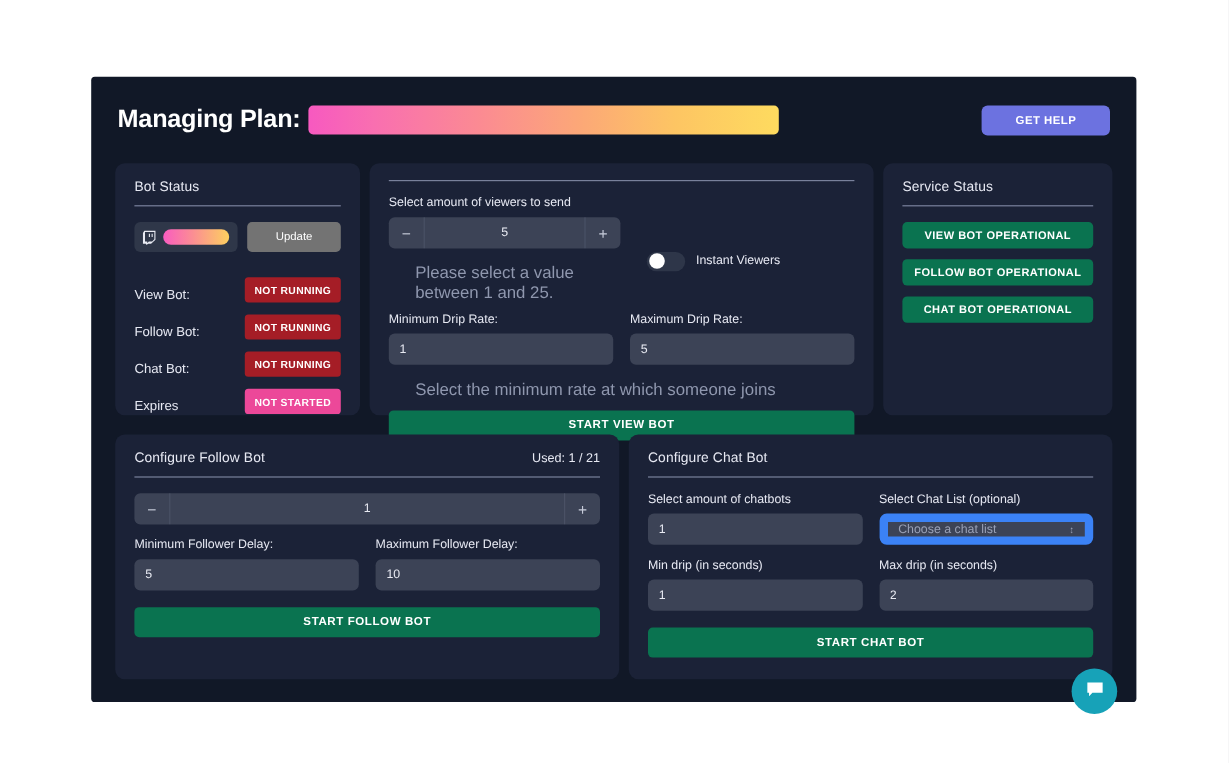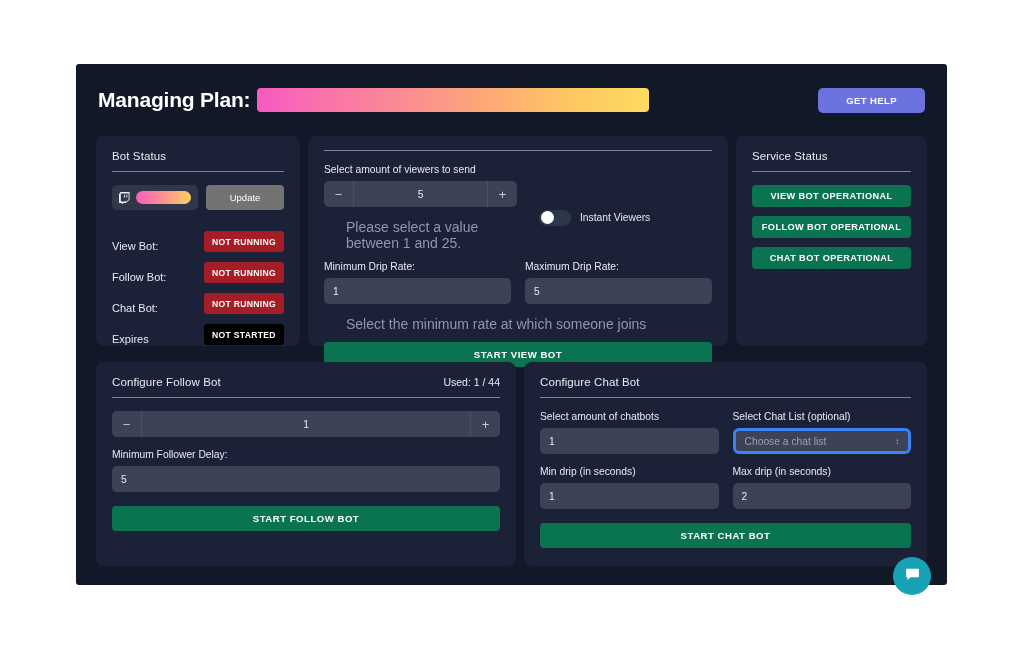--- a/index.html
+++ b/index.html
@@ -148,21 +148,21 @@
     display: flex;
     align-items: center;
     justify-content: center;
     font-size: 8.6px;
     font-weight: bold;
     letter-spacing: 0.3px;
     color: #ffffff;
     cursor: pointer;
   }
   .badge-red  { background: #a51d26; }
-  .badge-blue { background: #000000; }
+  .badge-blue { background: #ec4899; }
 
   
   .field-label {
     font-size: 10.3px;
     color: #e7e9f3;
     margin-bottom: 6px;
     display: block;
   }
   .hint {
     font-size: 14px;
@@ -178,21 +178,21 @@
     border-radius: 5px;
     color: #e8eaf2;
     font-family: "Liberation Sans", sans-serif;
     font-size: 10.3px;
     padding: 0 9px;
   }
   .select-input {
     width: 100%;
     height: 26px;
     background: #3c4356;
-    border: 3px solid #3b82f6;
+    border: 7px solid #3b82f6;
     border-radius: 6px;
     color: #9aa1b6;
     font-family: "Liberation Sans", sans-serif;
     font-size: 10.3px;
     padding: 0 9px;
     display: flex;
     align-items: center;
     cursor: pointer;
     position: relative;
   }
@@ -406,34 +406,38 @@
     <div class="divider"></div>
 
     <div class="svc-badge">VIEW BOT OPERATIONAL</div>
     <div class="svc-badge">FOLLOW BOT OPERATIONAL</div>
     <div class="svc-badge">CHAT BOT OPERATIONAL</div>
   </div>
 
   <div class="card card-followbot">
     <div class="card-head">
       <span class="card-title">Configure Follow Bot</span>
-      <span class="card-meta">Used: 1 / 44</span>
+      <span class="card-meta">Used: 1 / 21</span>
     </div>
     <div class="divider"></div>
 
     <div class="stepper">
       <button class="step-btn minus">−</button>
       <span class="step-value">1</span>
       <button class="step-btn plus">+</button>
     </div>
 
     <div class="two-col row-gap-12">
       <div>
         <span class="field-label">Minimum Follower Delay:</span>
         <input class="txt-input" value="5" style="">
+      </div>
+      <div>
+        <span class="field-label">Maximum Follower Delay:</span>
+        <input class="txt-input" value="10" style="">
       </div>
     </div>
 
     <div class="row-gap-14">
       <button class="go-btn">START FOLLOW BOT</button>
     </div>
   </div>
 
   <div class="card card-chatbot">
     <div class="card-head">

